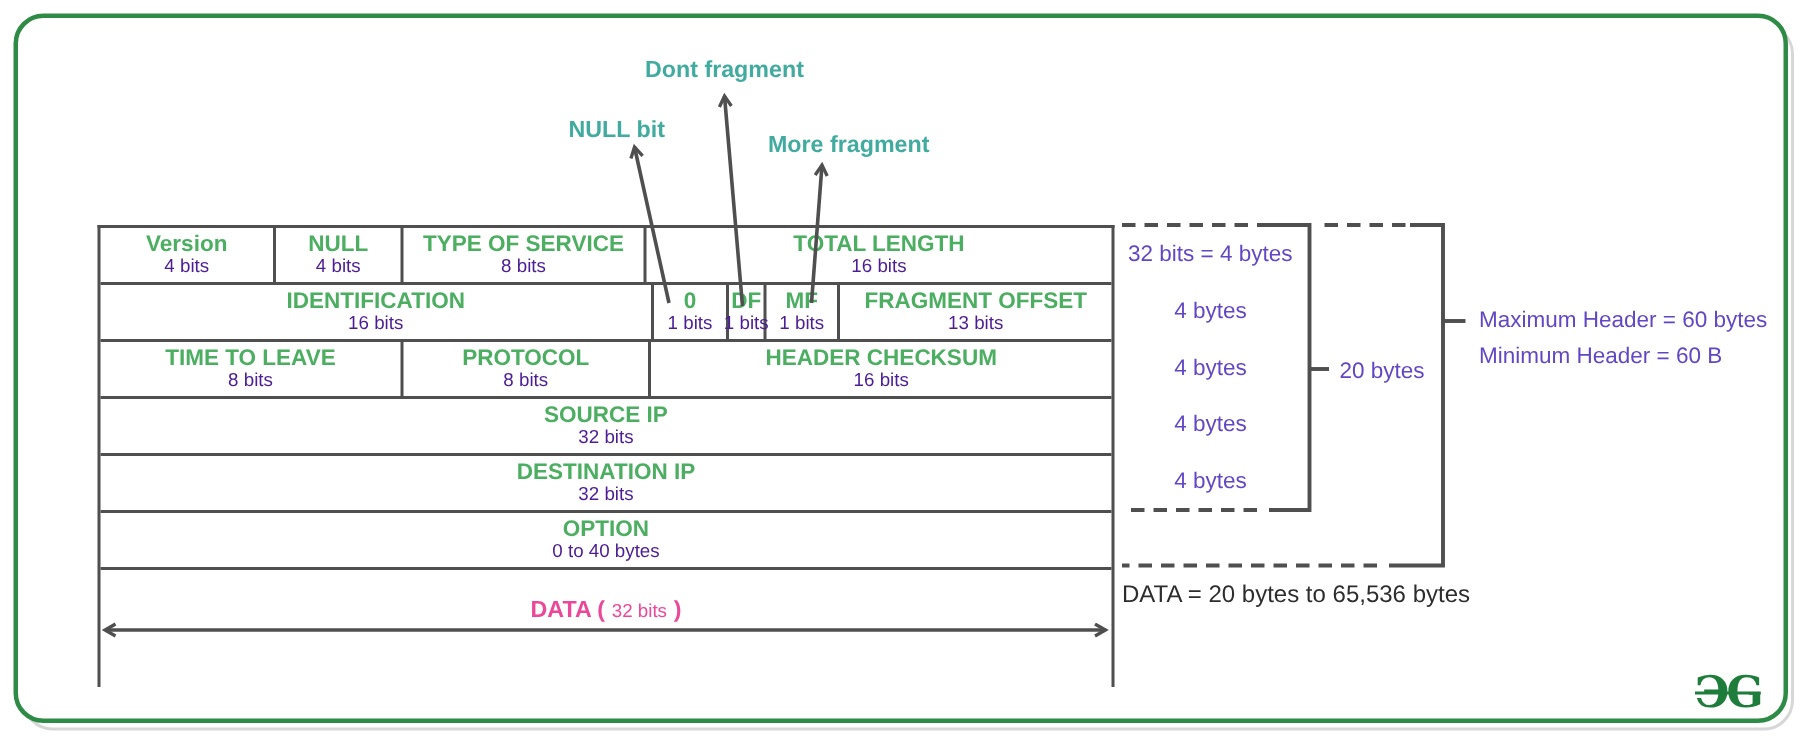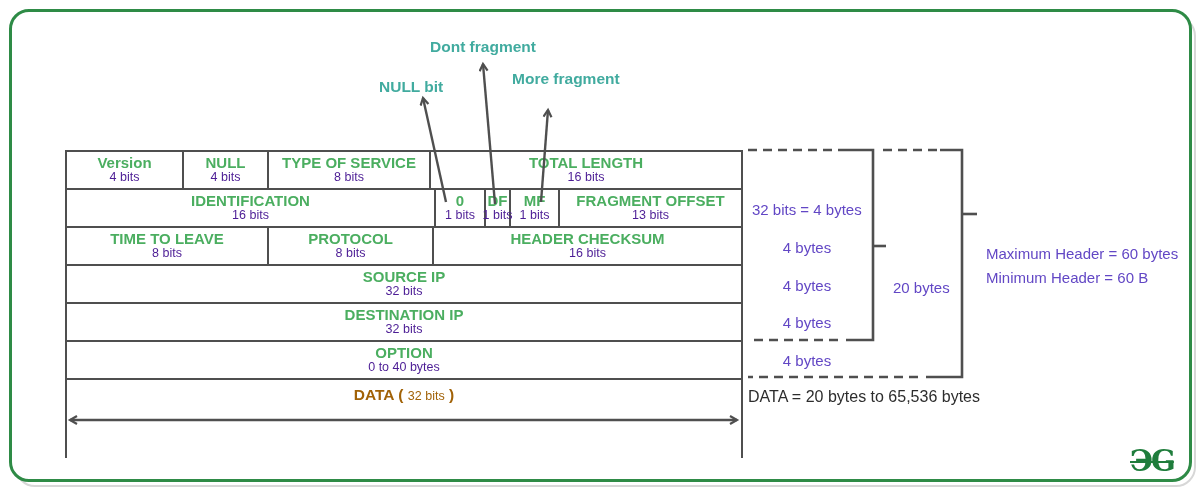--- a/index.html
+++ b/index.html
@@ -16,29 +16,29 @@
   .iptable{position:absolute;left:65px;top:150px;width:678px;z-index:2;
           border-top:2px solid #4f4f4f;border-left:2px solid #4f4f4f;border-right:2px solid #4f4f4f;
           box-sizing:border-box;}
   .trow{display:flex;height:38px;border-bottom:2px solid #4f4f4f;box-sizing:border-box;}
   .trow.last{height:78px;border-bottom:none;align-items:flex-start;justify-content:center;}
   .cell{display:flex;flex-direction:column;align-items:center;justify-content:center;
         box-sizing:border-box;line-height:1.1;padding-top:0;}
   .cell.bR{border-right:2px solid #4f4f4f;}
   .ct{font-weight:bold;font-size:15px;color:#4bae60;white-space:nowrap;}
   .cs{font-size:12.5px;color:#4c1d95;white-space:nowrap;}
-  .datatext{margin-top:6px;color:#a16207;white-space:nowrap;}
+  .datatext{margin-top:18px;color:#ec4899;white-space:nowrap;}
   .datatext .b{font-weight:bold;font-size:15.5px;}
   .datatext .s{font-size:12.5px;}
 
   
   .callout{position:absolute;z-index:6;font-weight:bold;font-size:15.5px;color:#41ab9f;white-space:nowrap;}
 
   
-  .psize{position:absolute;z-index:6;font-size:15px;color:#6247c5;white-space:nowrap;margin-top:40px;}
+  .psize{position:absolute;z-index:6;font-size:15px;color:#6247c5;white-space:nowrap;}
   .psize.center{width:100px;text-align:center;}
 
   .datarange{position:absolute;left:748px;top:388px;z-index:6;font-size:16px;color:#2d2d2d;white-space:nowrap;}
 
   .gglogo{position:absolute;left:1130px;top:444px;z-index:6;
           font-family:"DejaVu Serif", serif;font-weight:bold;font-size:29px;
           color:#1f7d3c;letter-spacing:-2px;text-decoration:line-through;}
 
   svg.overlay{position:absolute;left:0;top:0;z-index:5;pointer-events:none;}
 </style>
@@ -134,21 +134,21 @@
       <div class="datatext">
         <span class="b">DATA (</span>
         <span class="s">32 bits</span>
         <span class="b">)</span>
       </div>
     </div>
   </div>
 
   <div class="callout" style="left:430px;top:38px">Dont fragment</div>
   <div class="callout" style="left:379px;top:78px">NULL bit</div>
-  <div class="callout" style="left:512px;top:70px">More fragment</div>
+  <div class="callout" style="left:512px;top:88px">More fragment</div>
 
   <div class="psize" style="left:752px;top:161px">32 bits = 4 bytes</div>
   <div class="psize center" style="left:757px;top:199px">4 bytes</div>
   <div class="psize center" style="left:757px;top:237px">4 bytes</div>
   <div class="psize center" style="left:757px;top:274px">4 bytes</div>
   <div class="psize center" style="left:757px;top:312px">4 bytes</div>
   <div class="psize" style="left:893px;top:239px">20 bytes</div>
   <div class="psize" style="left:986px;top:205px">Maximum Header = 60 bytes</div>
   <div class="psize" style="left:986px;top:229px">Minimum Header = 60 B</div>
 

